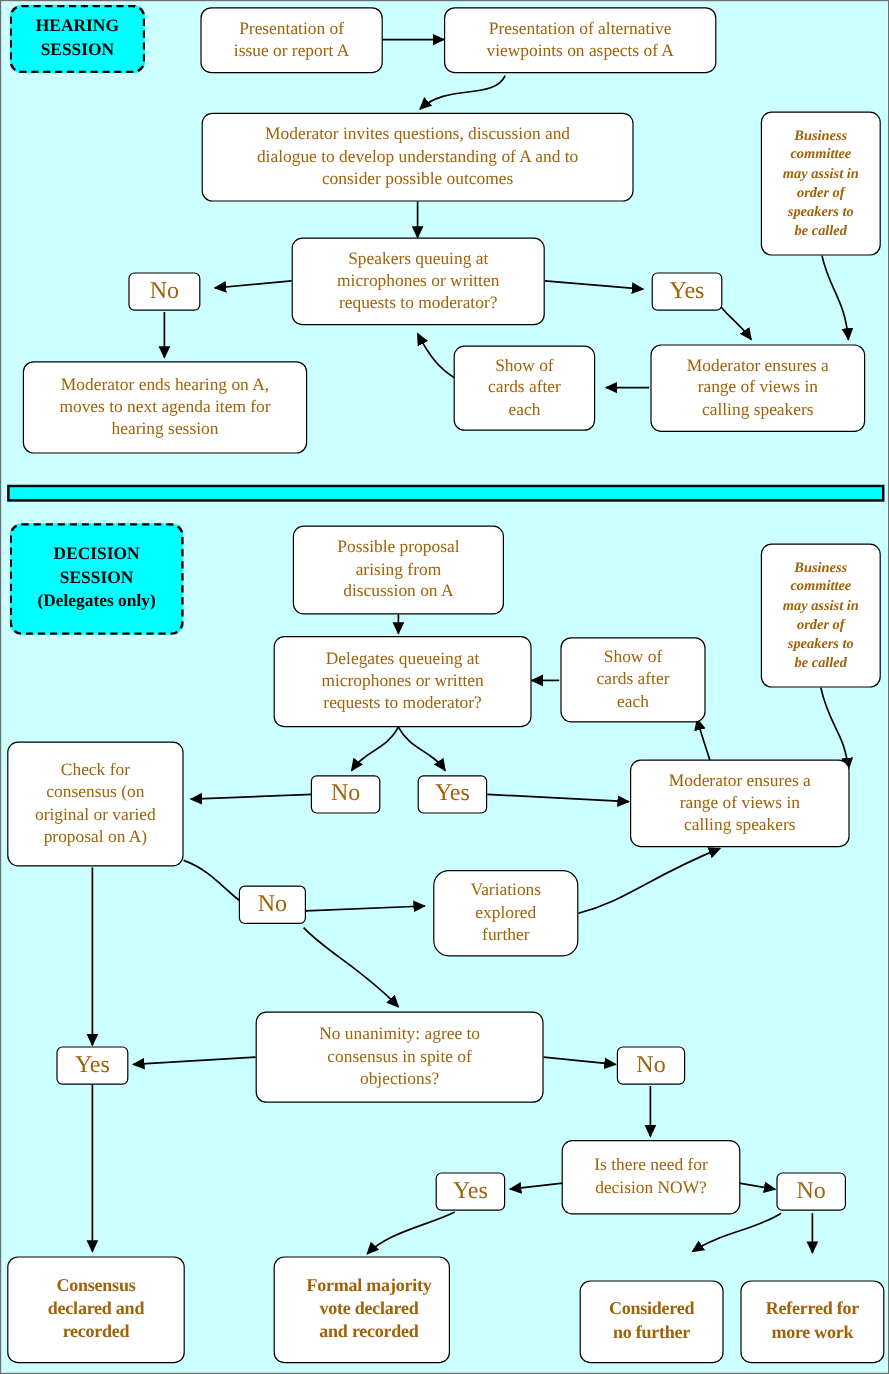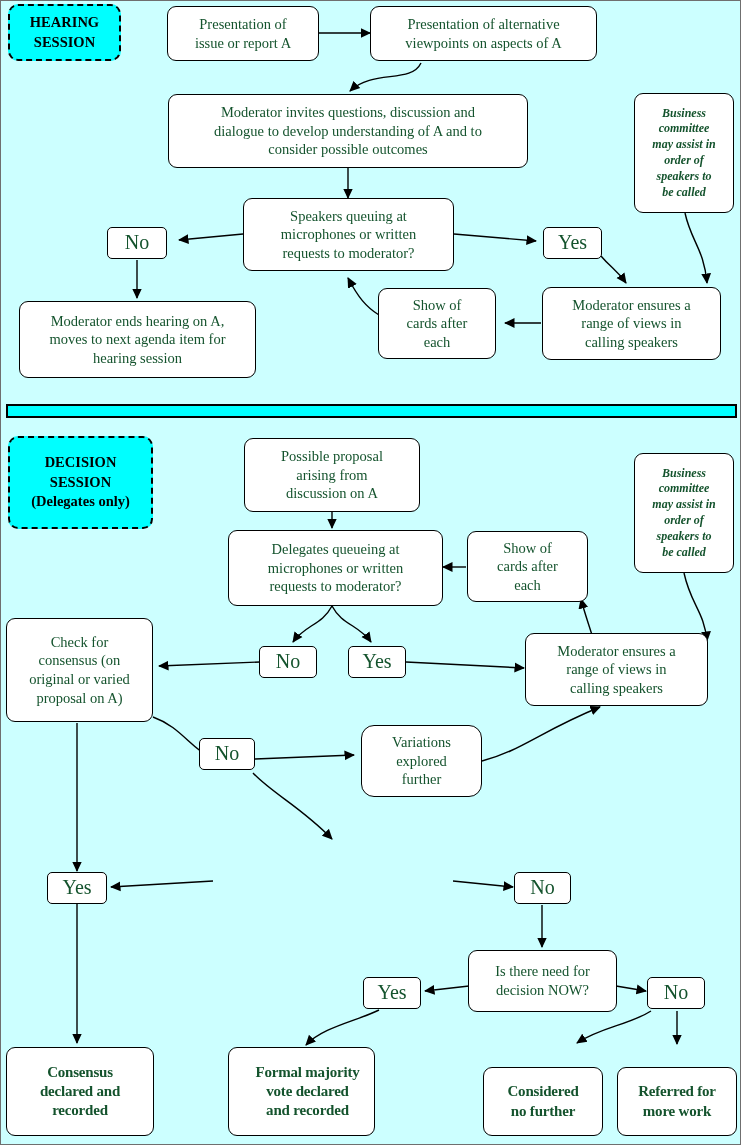--- a/index.html
+++ b/index.html
@@ -28,21 +28,21 @@
     box-sizing: border-box;
     background: #ffffff;
     border: 1.5px solid #000000;
     border-radius: 9px;
     display: flex;
     align-items: center;
     justify-content: center;
     text-align: center;
     font-size: 14.5px;
     line-height: 1.28;
-    color: #14532d;
+    color: #a16207;
     padding: 2px 4px;
     z-index: 2;
   }
   .node.small {
     border-radius: 5px;
     font-size: 20px;
   }
   .node.bold {
     font-weight: bold;
     font-size: 15px;
@@ -239,20 +239,23 @@
   <div class="node" style="left:524px; top:632px; width:183px; height:73px; white-space:pre-line;">Moderator ensures a
 range of views in
 calling speakers</div>
 
   <div class="node small" style="left:198px; top:737px; width:56px; height:32px;">No</div>
 
   <div class="node" style="left:360px; top:724px; width:121px; height:72px; white-space:pre-line;border-radius:13px;">Variations
 explored
 further</div>
 
+  <div class="node" style="left:212px; top:842px; width:240px; height:76px; white-space:pre-line;">No unanimity: agree to
+consensus in spite of
+objections?</div>
 
   <div class="node small" style="left:46px; top:871px; width:60px; height:32px;">Yes</div>
 
   <div class="node small" style="left:513px; top:871px; width:57px; height:32px;">No</div>
 
   <div class="node" style="left:467px; top:949px; width:149px; height:62px; white-space:pre-line;">Is there need for
 decision NOW?</div>
 
   <div class="node small" style="left:362px; top:976px; width:58px; height:32px;">Yes</div>
 

